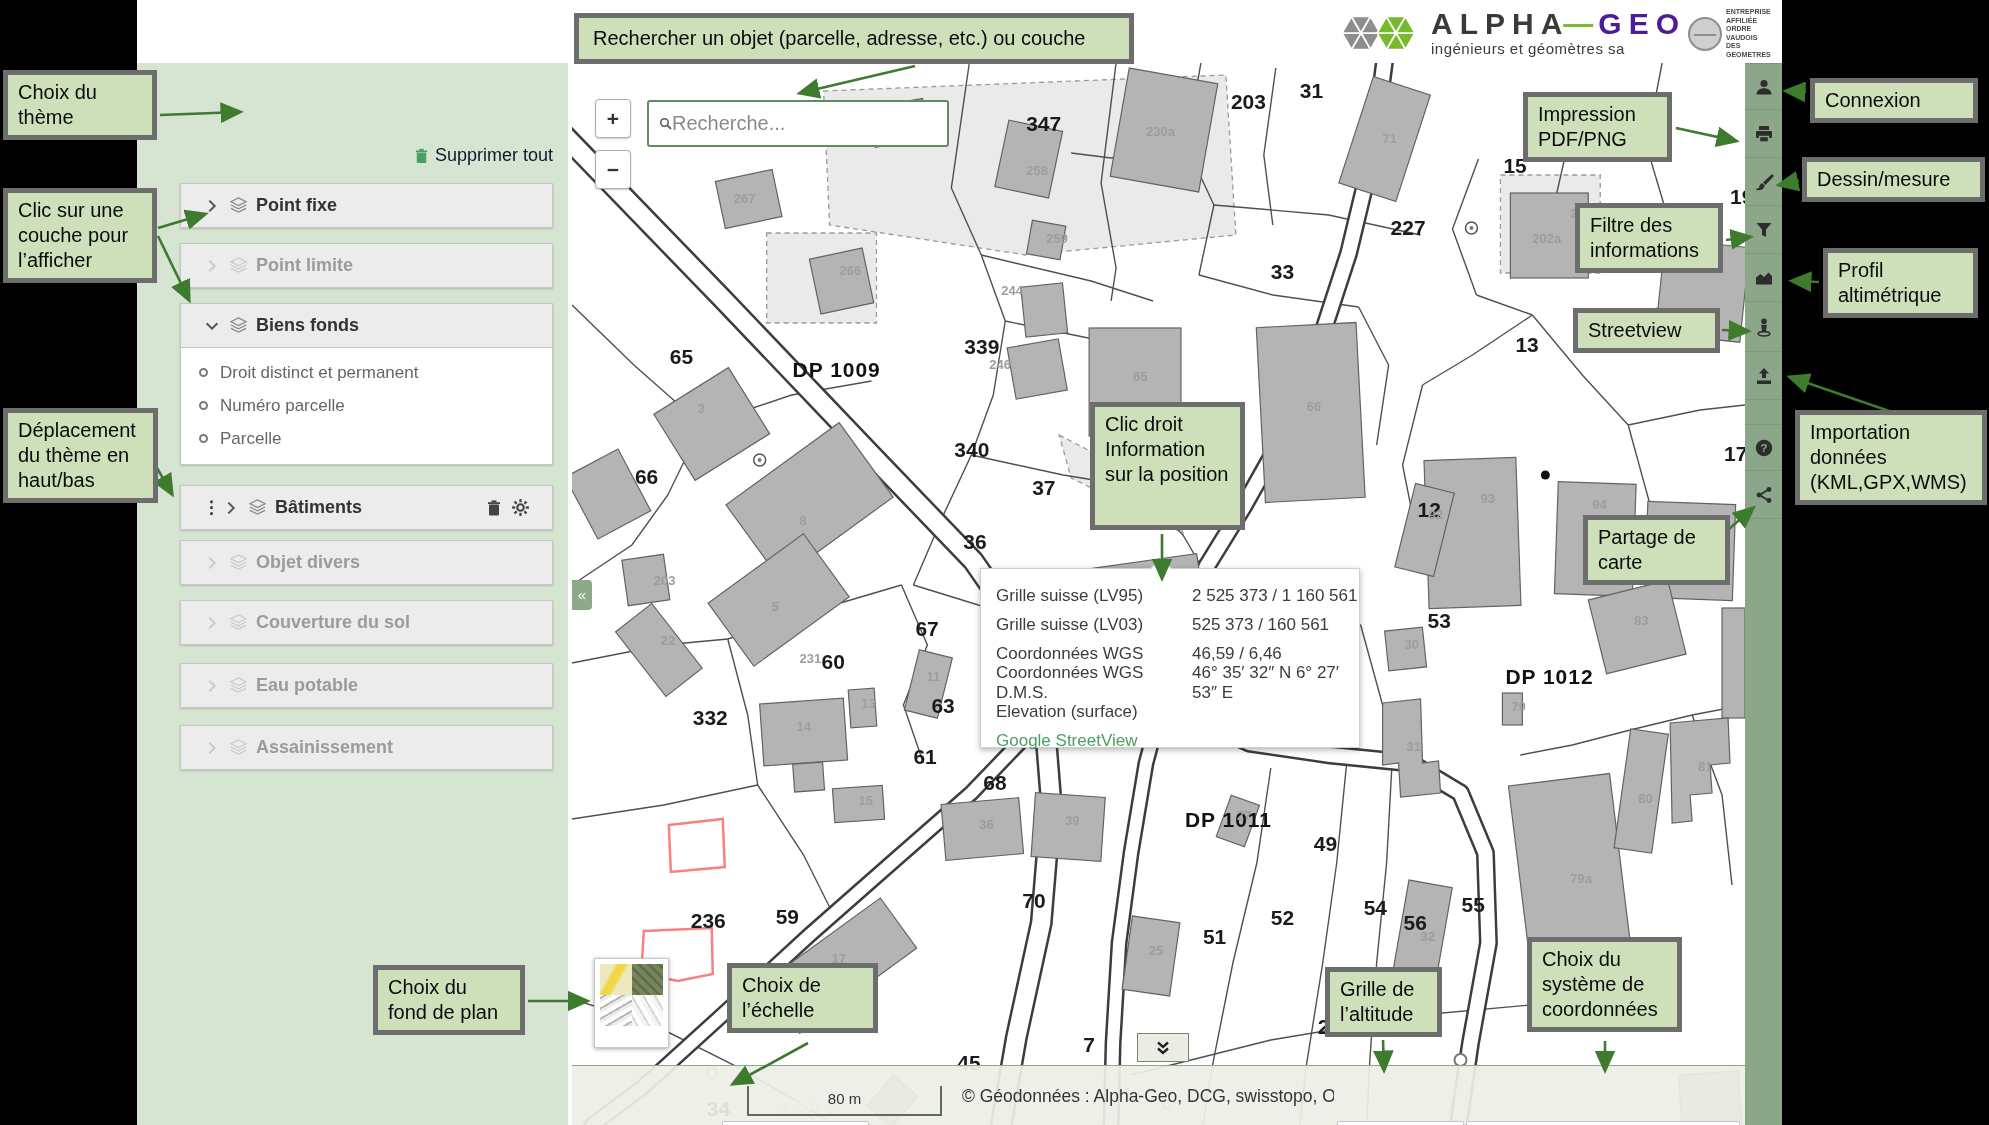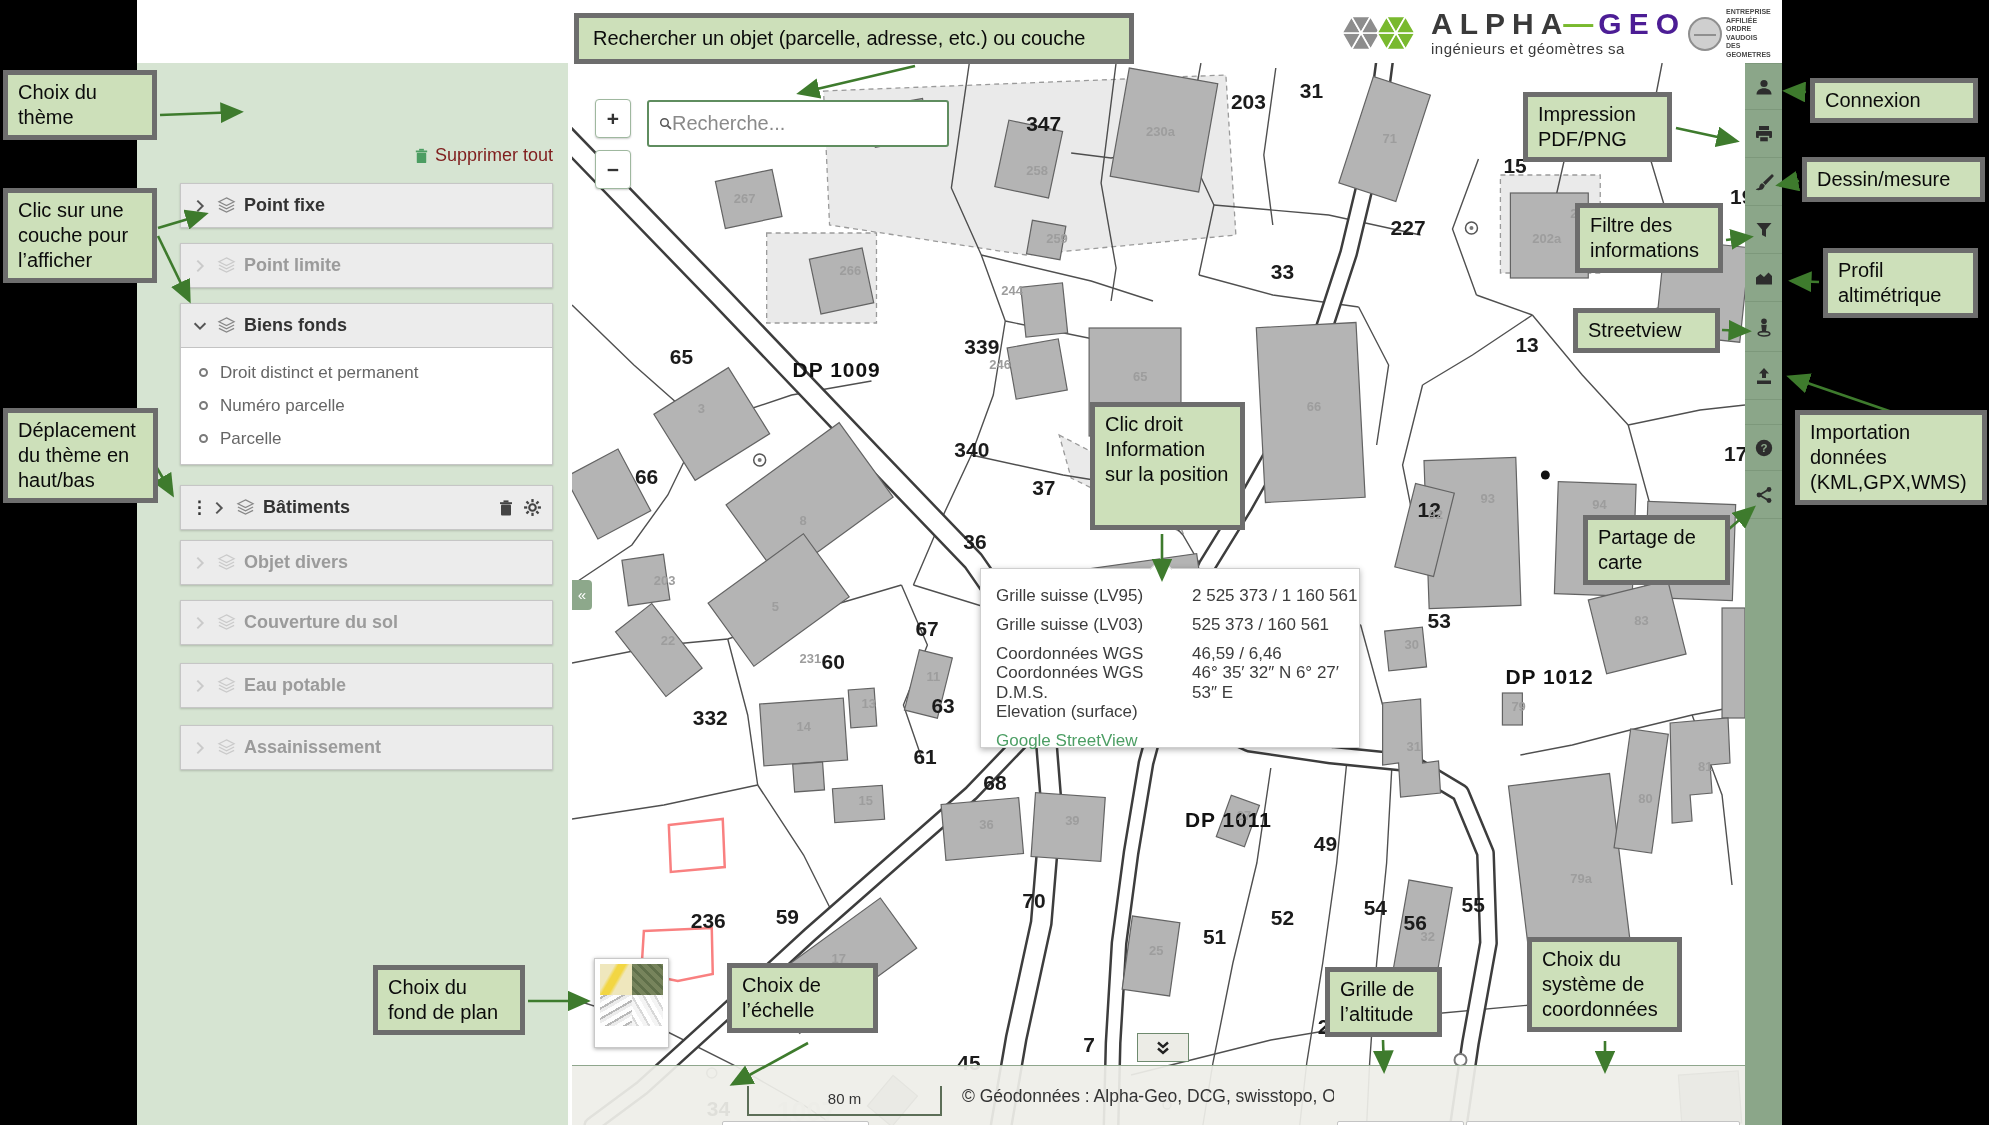--- a/index.html
+++ b/index.html
@@ -20,23 +20,23 @@
   .tagline { font-size:15px; color:#3a3a3a; letter-spacing:0.5px; margin-top:1px; }
   .badge { position:absolute; right:2px; top:8px; width:92px; display:flex; gap:4px; align-items:center; }
   .badge-circle { width:34px; height:34px; border-radius:50%; background:#cfcfcf; border:2px solid #8f8f8f; position:relative; flex:none;}
   .badge-circle:after{ content:""; position:absolute; left:4px; right:4px; top:15px; border-top:2px solid #8f8f8f;}
   .badge-text { font-size:7px; font-weight:bold; color:#4a4a4a; line-height:8.5px; }
 
   
   .sidebar { position:absolute; left:0; top:63px; width:433px; bottom:0; background:#d6e4d2; border-right:2px solid #fdfdfd; z-index:3;}
   .themes-btn { position:absolute; left:39px; top:20px; width:379px; height:45px; background:#8da88b; border:1px solid #7c9779; color:#fff; font-weight:bold; font-size:20px; display:flex; align-items:center; justify-content:center; gap:9px; cursor:pointer;}
   .tri-dn { width:0; height:0; border-left:6px solid transparent; border-right:6px solid transparent; border-top:7px solid #fff; }
-  .clear-all { position:absolute; top:82px; right:15px; color:#7f1d1d; font-size:18px; display:flex; align-items:center; gap:5px; cursor:pointer;}
+  .clear-all { position:absolute; top:82px; right:15px; color:#0f172a; font-size:18px; display:flex; align-items:center; gap:5px; cursor:pointer;}
   .rows { position:absolute; left:43px; right:15px; top:120px; bottom:0; }
-  .lrow { position:absolute; left:0; right:0; height:45px; background:#ececec; border:1px solid #c6c6c6; box-shadow:0 1px 2px rgba(0,0,0,.18); display:flex; align-items:center; padding:0 10px; gap:8px; font-size:18px; font-weight:bold; color:#333; cursor:pointer;}
+  .lrow { position:absolute; left:0; right:0; height:45px; background:#ececec; border:1px solid #c6c6c6; box-shadow:0 1px 2px rgba(0,0,0,.18); display:flex; align-items:center; padding:0 22px; gap:8px; font-size:18px; font-weight:bold; color:#333; cursor:pointer;}
   .lrow.inactive { color:#9b9b9b; }
   .lrow.inactive svg { opacity:.5; }
   .lrow .sp { flex:1; }
   .dots { font-size:17px; color:#333; letter-spacing:-2px; margin-right:-4px; font-weight:bold;}
   .subpanel { position:absolute; left:0; right:0; top:165px; height:117px; background:#fff; border:1px solid #c6c6c6; border-top:none; box-shadow:0 1px 2px rgba(0,0,0,.18); padding:8px 0;}
   .subitem { display:flex; align-items:center; gap:12px; height:33px; padding:0 12px 0 18px; font-size:17px; color:#666; cursor:pointer;}
   .bullet { width:9px; height:9px; border:2px solid #7a7a7a; border-radius:50%; flex:none;}
   .collapse-btn { position:absolute; left:435px; top:580px; width:20px; height:30px; background:#8da88b; color:#fff; border-radius:0 4px 4px 0; font-size:15px; text-align:center; line-height:30px; z-index:5; cursor:pointer;}
 
   

